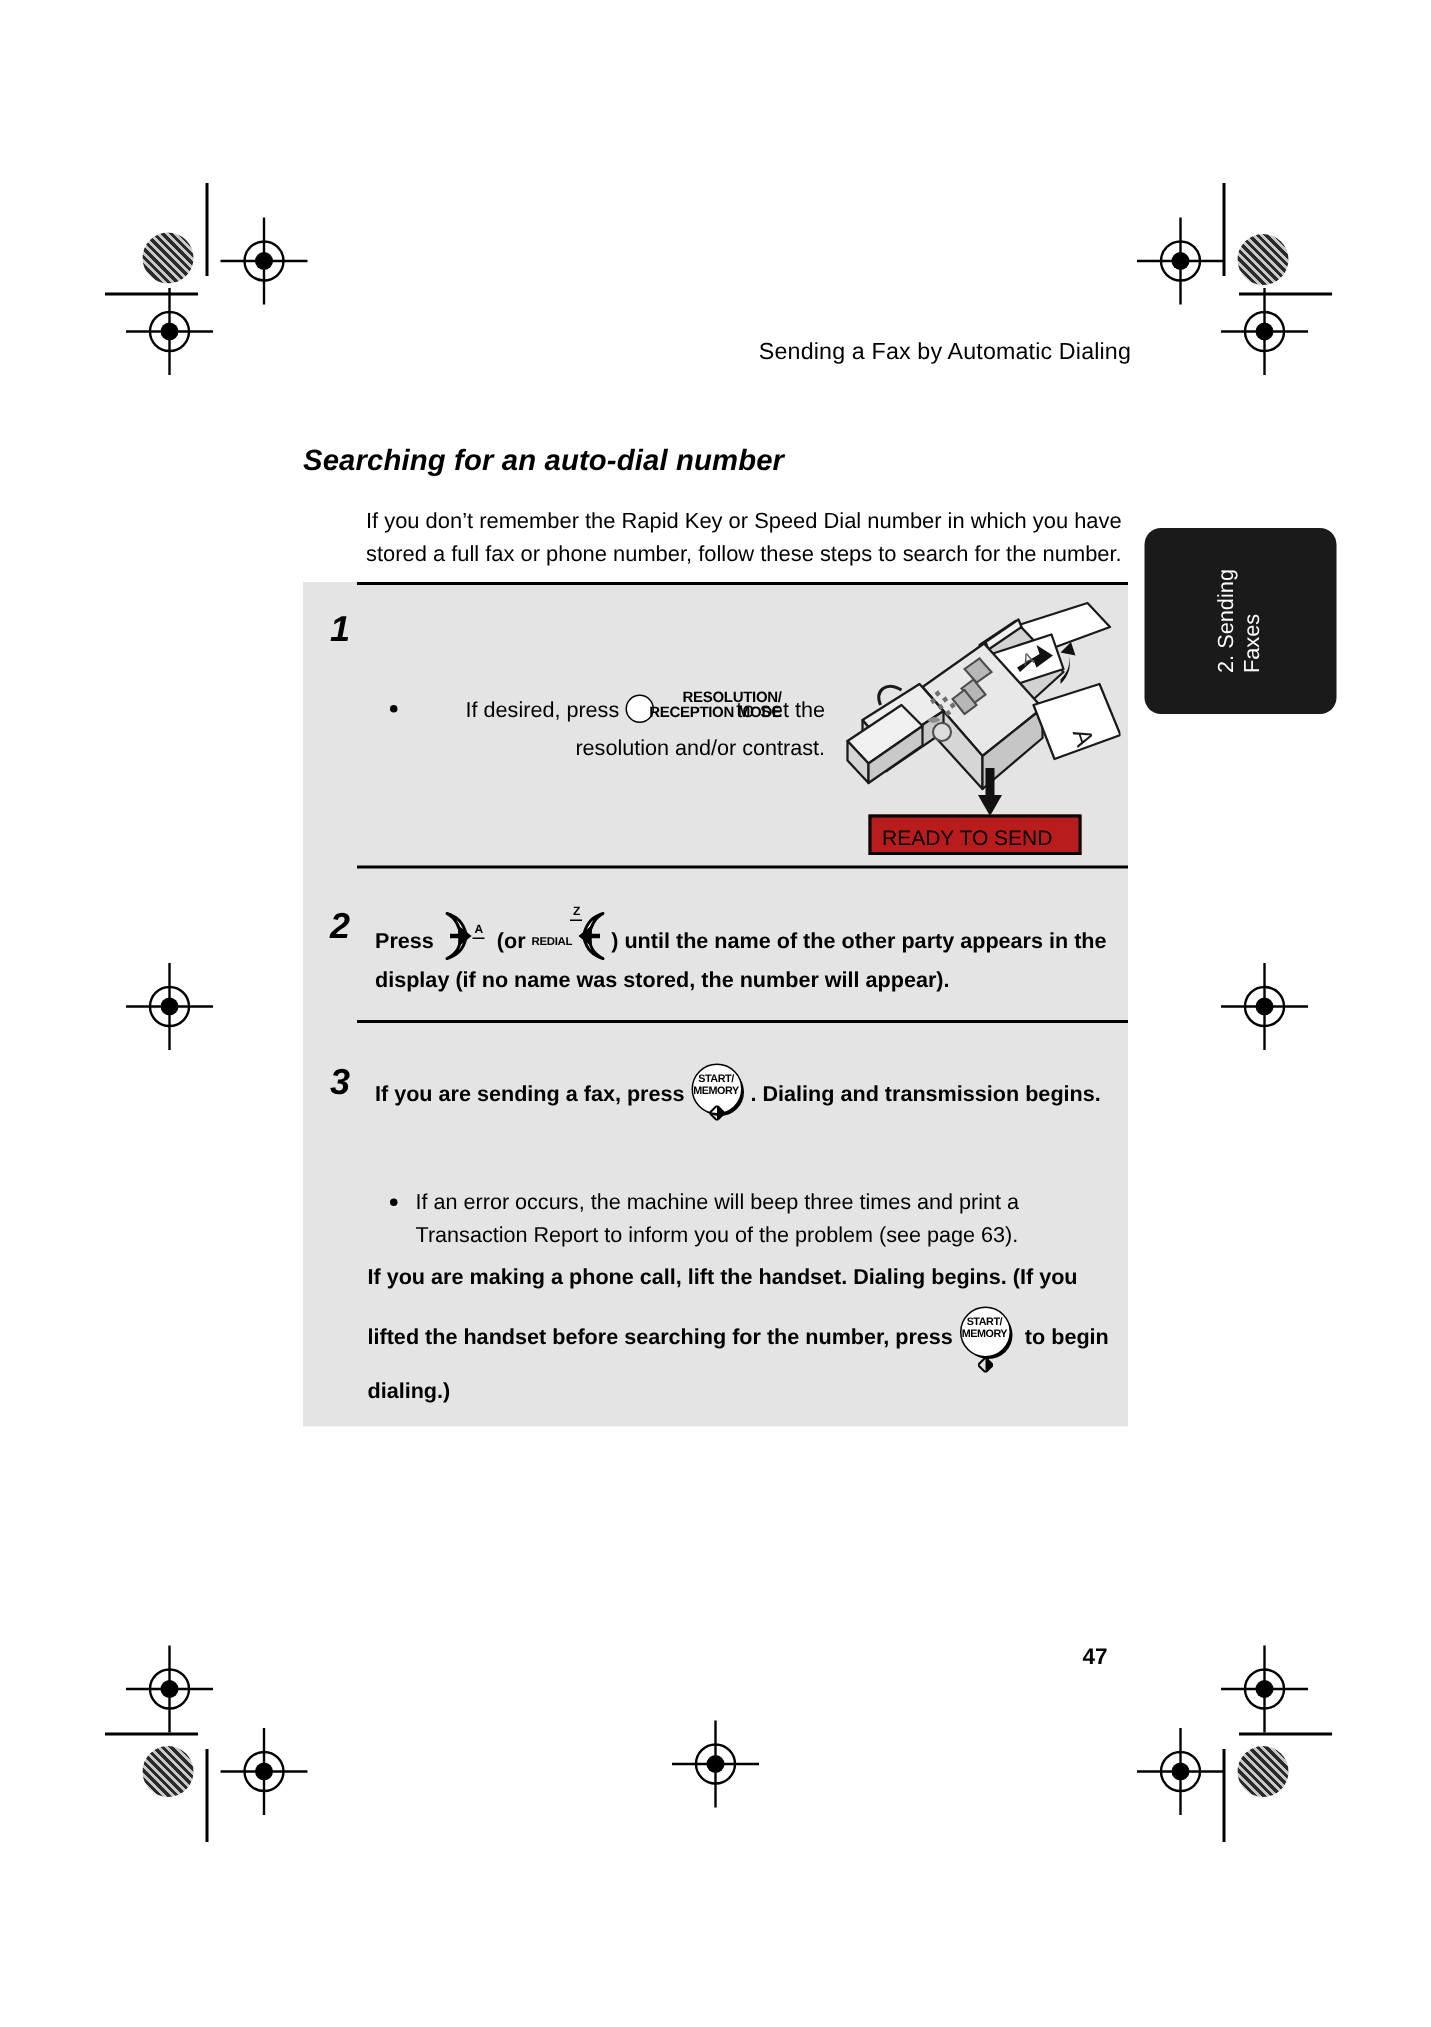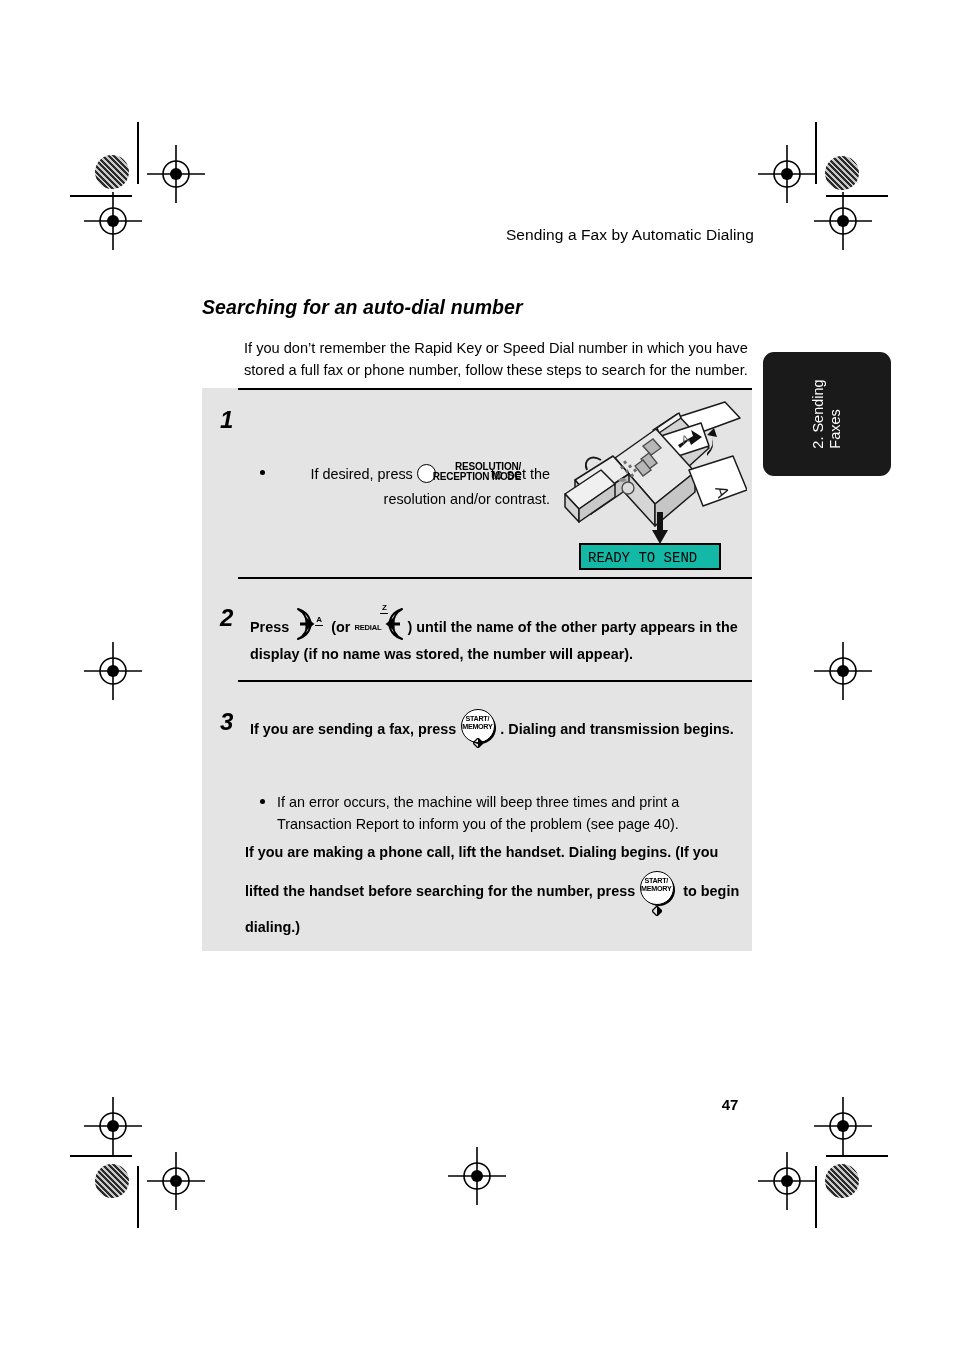--- a/index.html
+++ b/index.html
@@ -205,27 +205,26 @@
   #fax-illustration {
     position: absolute;
     left: 355px; top: 8px;
     width: 190px; height: 155px;
   }
   #display-callout {
     position: absolute;
     left: 377px; top: 155px;
     width: 142px; height: 27px;
     border: 2.2px solid #000;
-    background: #14b8a6;
+    background: #b91c1c;
     font-size: 14px;
     line-height: 27px;
     padding-left: 7px;
     box-sizing: border-box;
     white-space: nowrap;
-    font-family: Liberation Mono, monospace;
   }
 
   
   #page-number {
     position: absolute;
     left: 700px; top: 1096px;
     width: 60px;
     text-align: center;
     font-size: 15px;
     font-weight: bold;
@@ -477,21 +476,21 @@
           <path d="M5 0 L10 5 L5 10 L0 5 Z" fill="none" stroke="#000" stroke-width="1.3"></path>
           <path d="M5 0 L10 5 L5 10 Z" fill="#000"></path>
         </svg>
       </span>
     </span><span>. Dialing and transmission begins.</span>
   </div>
 
 
   <div class="bullet-row" style="left:58px; top:403px; width:490px; line-height:22px;">
     <span class="bullet-dot"></span>
-    <span class="bullet-text">If an error occurs, the machine will beep three times and print a Transaction Report to inform you of the problem (see page 40).</span>
+    <span class="bullet-text">If an error occurs, the machine will beep three times and print a Transaction Report to inform you of the problem (see page 63).</span>
   </div>
 
   <div class="step-body bold" style="left:43px; top:446px; width:500px; line-height:36px;">
     <span>If you are making a phone call, lift the handset. Dialing begins. (If you lifted the handset before searching for the number, press</span>
     <span class="key-start">
       <span class="shadow"></span>
       <span class="face"></span>
       <span class="t1">START/</span>
       <span class="t2">MEMORY</span>
       <span class="dia">

